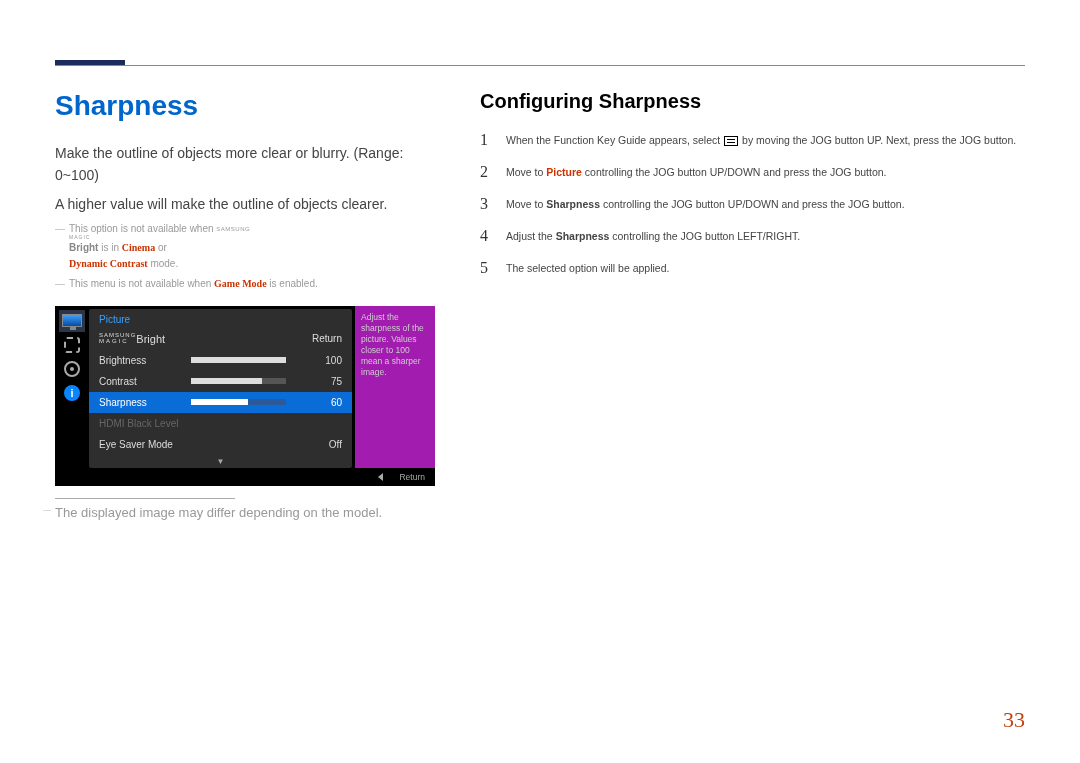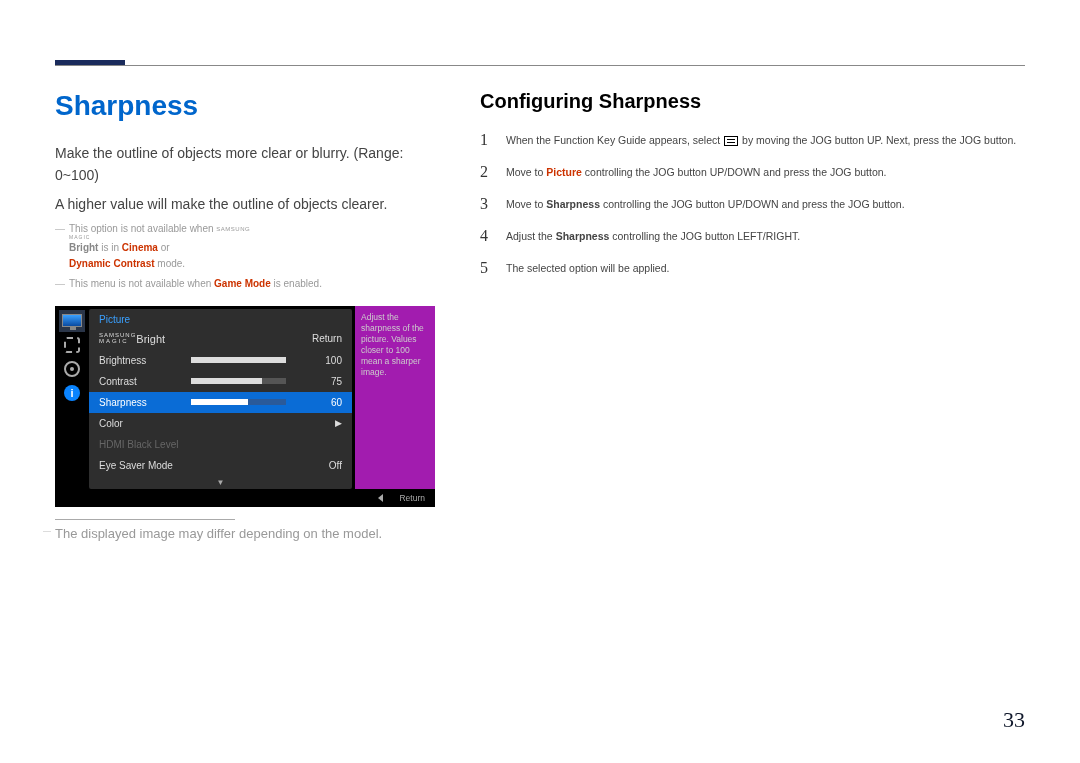--- a/index.html
+++ b/index.html
@@ -59,21 +59,21 @@
     margin: 4px 0 4px 14px;
     position: relative;
   }
   .note::before {
     content: "―";
     position: absolute;
     left: -14px;
     top: 0;
     color: #bbb;
   }
-  .note .bold-red { color: #cc3300; font-weight: bold; }
+  .note .bold-red { color: #cc3300; font-weight: bold; font-family: Liberation Serif, serif; }
   .note .bold { font-weight: bold; color: #888; }
   .magic {
     font-size: 6px;
     letter-spacing: 0.5px;
     position: relative;
     top: -1px;
   }
   .magic-sub {
     font-size: 5px;
     letter-spacing: 1px;
@@ -286,21 +286,21 @@
     width:0; height:0;
     border-top:4px solid transparent;
     border-bottom:4px solid transparent;
     border-right:5px solid #aaa;
   }
   .page-num {
     position: absolute;
     bottom: 30px;
     right: 55px;
     font-size: 22px;
-    color: #0f172a;
+    color: #c2410c;
     font-family: "Times New Roman", serif;
   }
 </style>
 </head>
 <body>
 
 <div class="top-rule"></div>
 <div class="top-accent"></div>
 
 <div class="columns">
@@ -362,25 +362,20 @@
           </div>
 
           <div class="osd-row selected">
             <div class="osd-label">Sharpness</div>
             <div class="osd-slider">
                 <div class="osd-slider-fill" style="width:60%"></div>
               </div>
             <div class="osd-val">60</div>
           </div>
 
-          <div class="osd-row">
-            <div class="osd-label">Color</div>
-            <div style="flex:1"></div>
-            <div class="osd-arrow">▶</div>
-          </div>
 
           <div class="osd-row disabled">
             <div class="osd-label" style="width:auto">HDMI Black Level</div>
           </div>
 
           <div class="osd-row">
             <div class="osd-label">Eye Saver Mode</div>
             <div style="flex:1"></div>
             <div class="osd-val">Off</div>
           </div>

